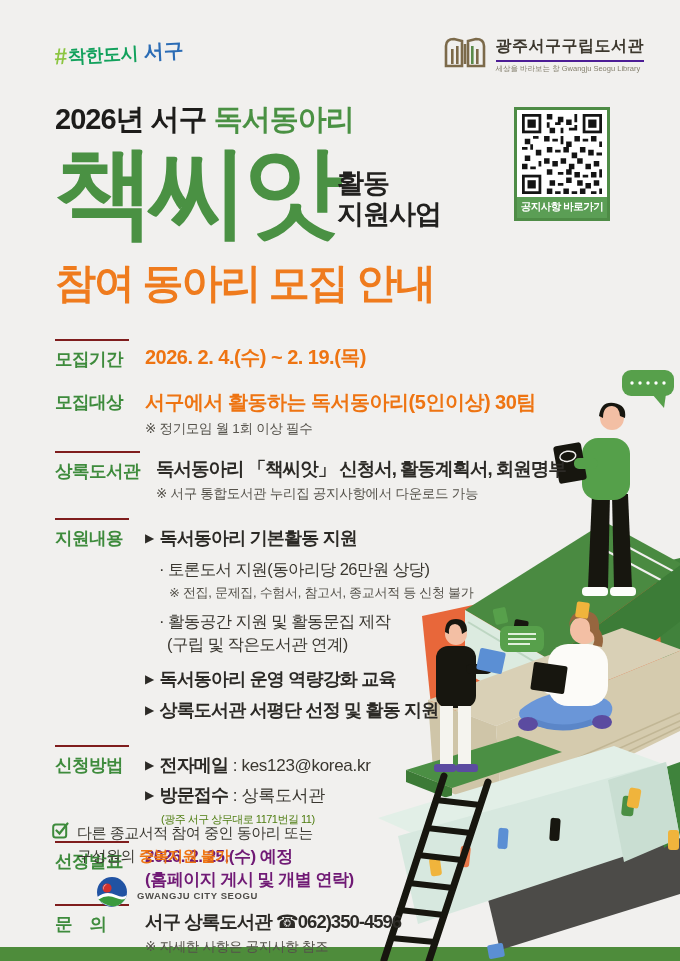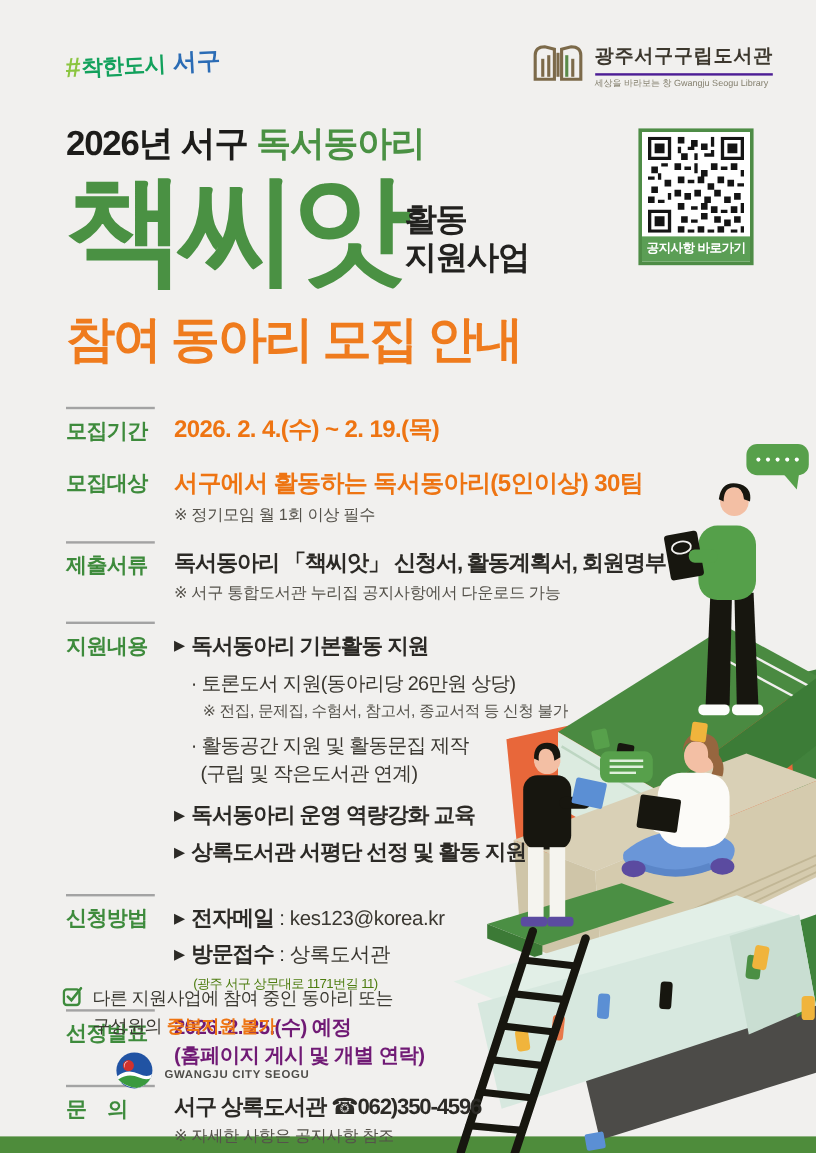--- a/index.html
+++ b/index.html
@@ -16,28 +16,28 @@
   .lib-tag{font-size:7.5px;color:#85806f;margin-top:3px;border-top:2px solid #4c1d95;padding-top:2px;}
   
   .title-block{position:absolute;left:55px;top:100px;z-index:3;}
   .eyebrow{font-size:29px;font-weight:900;color:#1d1c1a;letter-spacing:-1px;}
   .eyebrow .gr{color:#4a9143;}
   .main-row{display:flex;align-items:flex-end;gap:0;margin-top:2px;}
   .main-title{font-size:100px;line-height:0.98;font-weight:900;color:#4a9143;letter-spacing:-6px;}
   .side{font-size:27px;font-weight:900;color:#22211f;line-height:1.15;padding-bottom:10px;letter-spacing:-1px;}
   .subtitle{position:absolute;left:55px;top:256px;font-size:41px;font-weight:900;color:#ef7b1d;letter-spacing:-2px;z-index:3;}
   
-  .qr-box{position:absolute;left:532px;top:107px;width:90px;border:3px solid #4e8c46;background:#fff;z-index:3;}
+  .qr-box{position:absolute;left:514px;top:107px;width:90px;border:3px solid #4e8c46;background:#fff;z-index:3;}
   .qr-box svg{display:block;margin:4px auto 3px;}
   .qr-caption{background:#5b9e55;color:#fff;font-size:10.5px;font-weight:700;text-align:center;
               padding:3px 0 4px;letter-spacing:-0.5px;}
   
   .sections{position:absolute;left:55px;top:339px;width:565px;z-index:3;}
   .sec{display:flex;gap:16px;margin-bottom:13px;}
-  .sec .label{flex:0 0 74px;font-size:17.5px;font-weight:800;color:#3e8b3c;border-top:2px solid #a3a3a3;
+  .sec .label{flex:0 0 74px;font-size:17.5px;font-weight:800;color:#3e8b3c;border-top:2px solid #7f1d1d;
               padding-top:6px;white-space:pre;letter-spacing:-0.5px;}
   .sec.no-line .label{border-top:none;padding-top:6px;}
   .sec .content{padding-top:5px;flex:1;}
   .val-orange{font-size:20px;font-weight:800;color:#ee7412;letter-spacing:-0.5px;}
   .val-dark{font-size:18.5px;font-weight:800;color:#2c2a26;letter-spacing:-1px;}
   .val-mid{font-size:17px;font-weight:600;color:#701a75;letter-spacing:-0.5px;line-height:1.35;}
   .note{font-size:13.5px;color:#55524b;margin-top:4px;letter-spacing:-0.3px;}
   .bullet-line{font-size:18px;font-weight:800;color:#2c2a26;margin:3px 0;letter-spacing:-0.8px;}
   .tri{font-size:12px;margin-right:6px;vertical-align:2px;}
   .rest{font-weight:400;color:#3a3730;white-space:pre-wrap;letter-spacing:-0.3px;font-size:17px;}
@@ -140,21 +140,21 @@
 
     <div class="sec no-line">
       <div class="label">모집대상</div>
       <div class="content">
         <div class="val-orange">서구에서 활동하는 독서동아리(5인이상) 30팀</div>
         <div class="note">※ 정기모임 월 1회 이상 필수</div>
       </div>
     </div>
 
     <div class="sec" style="margin-bottom:15px">
-      <div class="label">제출서류</div>
+      <div class="label">상록도서관</div>
       <div class="content">
         <div class="val-dark">독서동아리 「책씨앗」 신청서, 활동계획서, 회원명부</div>
         <div class="note">※ 서구 통합도서관 누리집 공지사항에서 다운로드 가능</div>
       </div>
     </div>
 
     <div class="sec" style="margin-bottom:20px">
       <div class="label">지원내용</div>
       <div class="content">
         <div class="bullet-line"><span class="tri">▶</span><span>독서동아리 기본활동 지원</span></div>
@@ -194,21 +194,21 @@
   </div>
 
   <div class="footer-note">
     <span>
       <svg width="17" height="17" viewBox="0 0 17 17">
         <rect x="1.2" y="2.5" width="13" height="13" rx="2.5" fill="none" stroke="#3e8b3c" stroke-width="2"></rect>
         <path d="M4.5 8.5 L7.5 11.5 L15.5 1.5" fill="none" stroke="#3e8b3c" stroke-width="2.2" stroke-linecap="round"></path>
       </svg>
     </span>
     <div class="fn-text">
-      <div>다른 지원사업에 참여 중인 동아리 또는</div>
+      <div>다른 종교서적 참여 중인 동아리 또는</div>
       <div><span>구성원의</span><span class="em">중복지원 불가</span></div>
     </div>
   </div>
 
   <div class="city-logo">
     <span>
       <svg width="32" height="32" viewBox="0 0 32 32">
         <circle cx="16" cy="16" r="15" fill="#2153a3"></circle>
         <path d="M1.5 21 Q10 14 20 19 Q27 22.5 30.8 19 Q29 28 19 30.6 Q8 30 3 24 Z" fill="#ffffff"></path>
         <path d="M2.5 23.5 Q11 18 20 22 Q26 24.5 29.5 22.5 Q26 29 18 30.6 Q8.5 29.5 2.5 23.5 Z" fill="#3a9a3e"></path>

